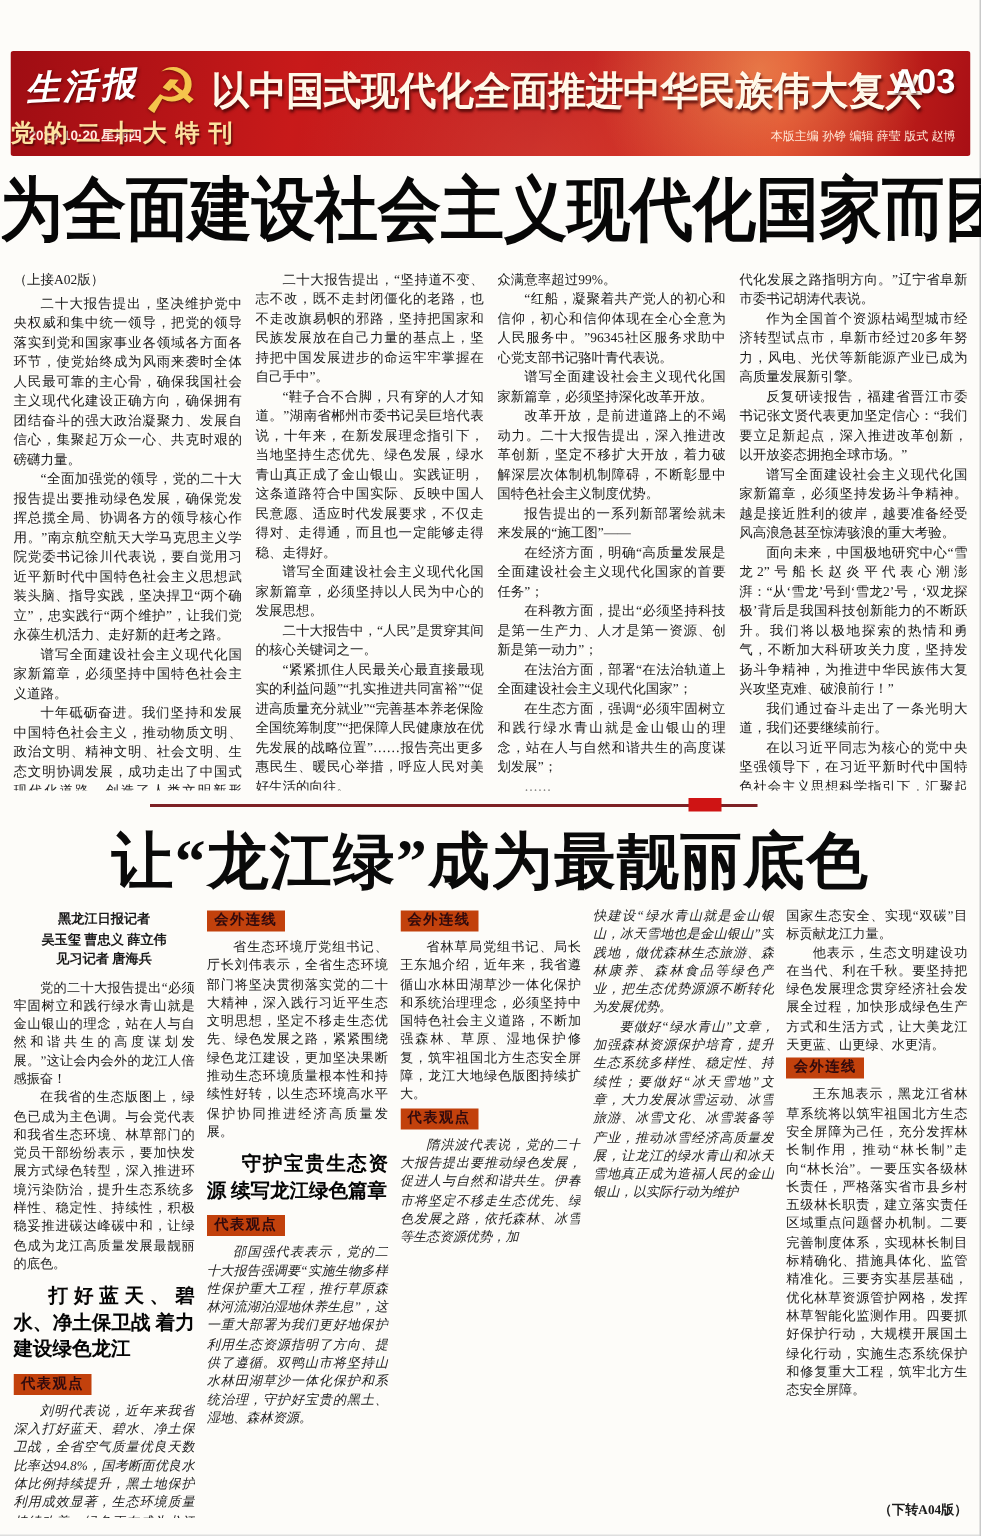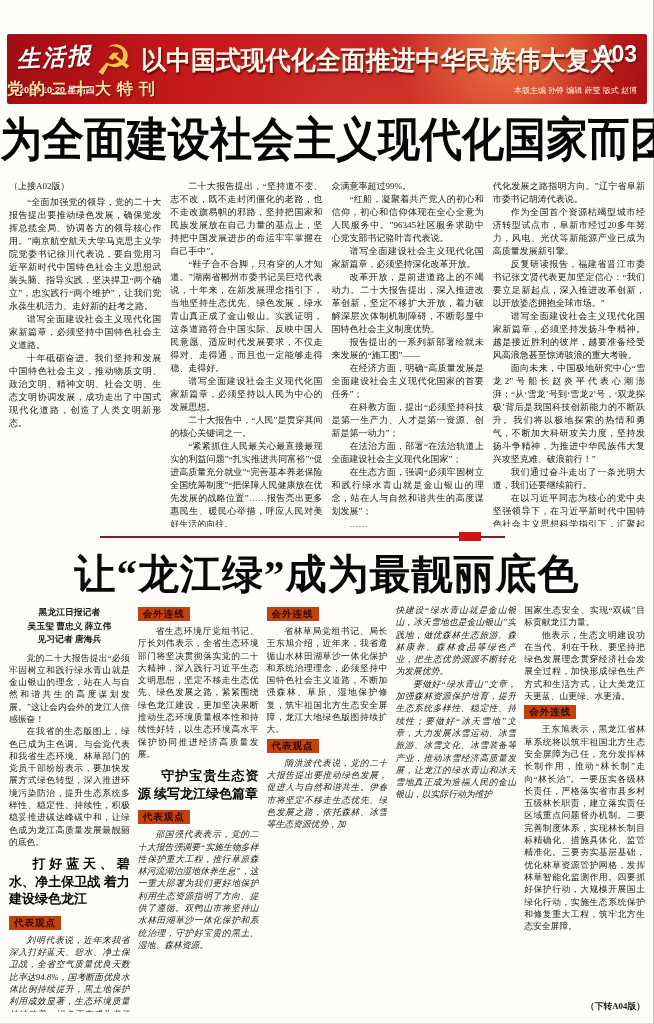--- a/index.html
+++ b/index.html
@@ -102,20 +102,21 @@
     <div class="mh-date">2019·10·20 星期四</div>
     <div class="mh-edition">党的二十大特刊</div>
     <div class="mh-editors">本版主编 孙铮  编辑 薛莹  版式 赵博</div>
   </div>
 
   <div class="lead-headline">为全面建设社会主义现代化国家而团结奋斗</div>
 
   <div class="lead-cols" id="lead-columns">
       <div class="col">
         <div class="blk-note">（上接A02版）</div>
+        <div class="blk-p">二十大报告提出，坚决维护党中央权威和集中统一领导，把党的领导落实到党和国家事业各领域各方面各环节，使党始终成为风雨来袭时全体人民最可靠的主心骨，确保我国社会主义现代化建设正确方向，确保拥有团结奋斗的强大政治凝聚力、发展自信心，集聚起万众一心、共克时艰的磅礴力量。</div>
         <div class="blk-p">“全面加强党的领导，党的二十大报告提出要推动绿色发展，确保党发挥总揽全局、协调各方的领导核心作用。”南京航空航天大学马克思主义学院党委书记徐川代表说，要自觉用习近平新时代中国特色社会主义思想武装头脑、指导实践，坚决捍卫“两个确立”，忠实践行“两个维护”，让我们党永葆生机活力、走好新的赶考之路。</div>
         <div class="blk-p">谱写全面建设社会主义现代化国家新篇章，必须坚持中国特色社会主义道路。</div>
         <div class="blk-p">十年砥砺奋进。我们坚持和发展中国特色社会主义，推动物质文明、政治文明、精神文明、社会文明、生态文明协调发展，成功走出了中国式现代化道路，创造了人类文明新形态。</div>
       </div>
       <div class="col">
         <div class="blk-p">二十大报告提出，“坚持道不变、志不改，既不走封闭僵化的老路，也不走改旗易帜的邪路，坚持把国家和民族发展放在自己力量的基点上，坚持把中国发展进步的命运牢牢掌握在自己手中”。</div>
         <div class="blk-p">“鞋子合不合脚，只有穿的人才知道。”湖南省郴州市委书记吴巨培代表说，十年来，在新发展理念指引下，当地坚持生态优先、绿色发展，绿水青山真正成了金山银山。实践证明，这条道路符合中国实际、反映中国人民意愿、适应时代发展要求，不仅走得对、走得通，而且也一定能够走得稳、走得好。</div>
         <div class="blk-p">谱写全面建设社会主义现代化国家新篇章，必须坚持以人民为中心的发展思想。</div>
         <div class="blk-p">二十大报告中，“人民”是贯穿其间的核心关键词之一。</div>
         <div class="blk-p">“紧紧抓住人民最关心最直接最现实的利益问题”“扎实推进共同富裕”“促进高质量充分就业”“完善基本养老保险全国统筹制度”“把保障人民健康放在优先发展的战略位置”……报告亮出更多惠民生、暖民心举措，呼应人民对美好生活的向往。</div>

